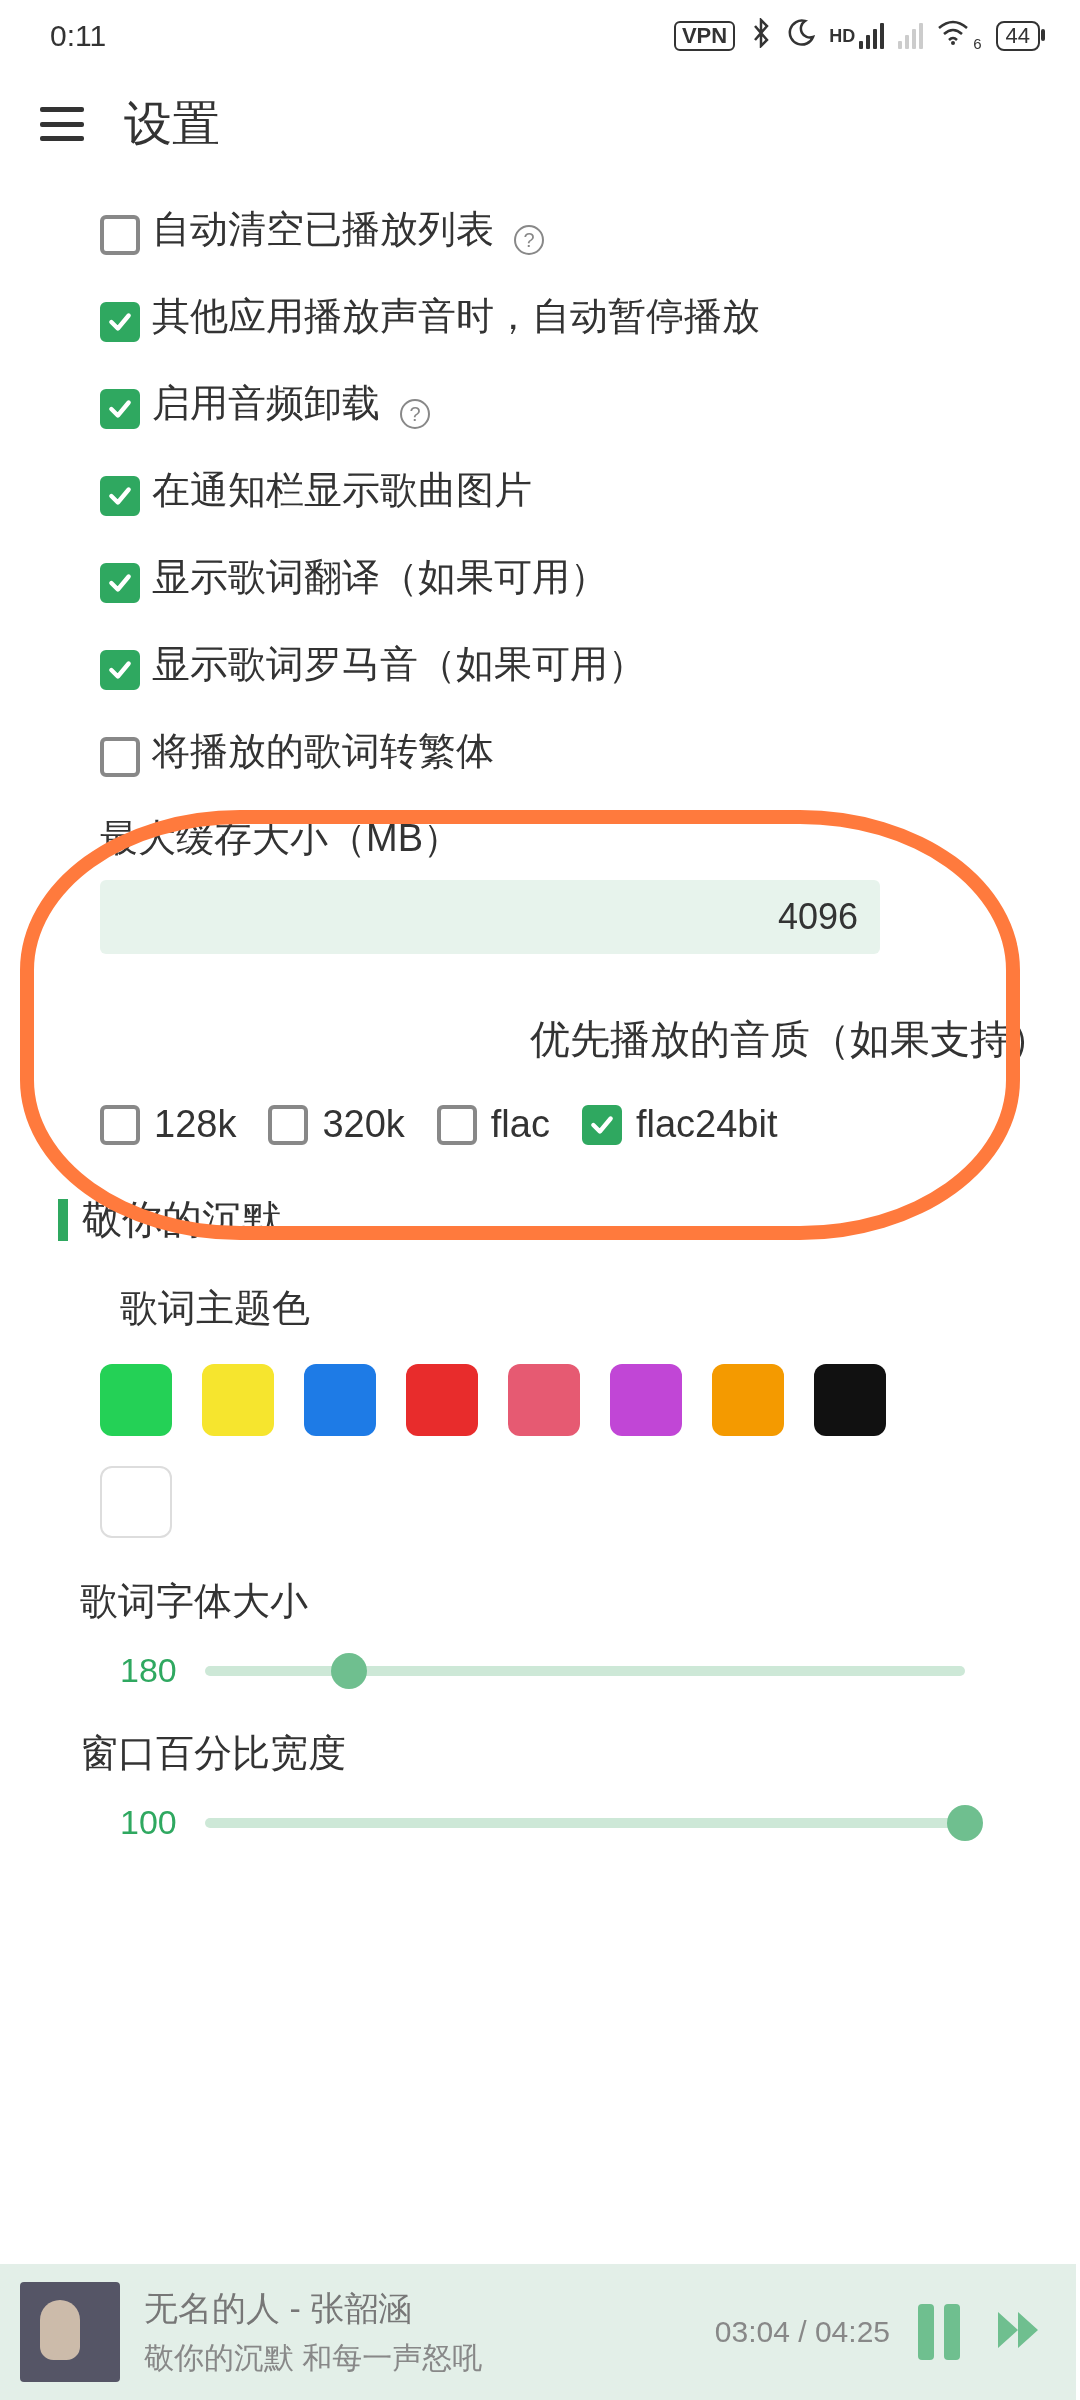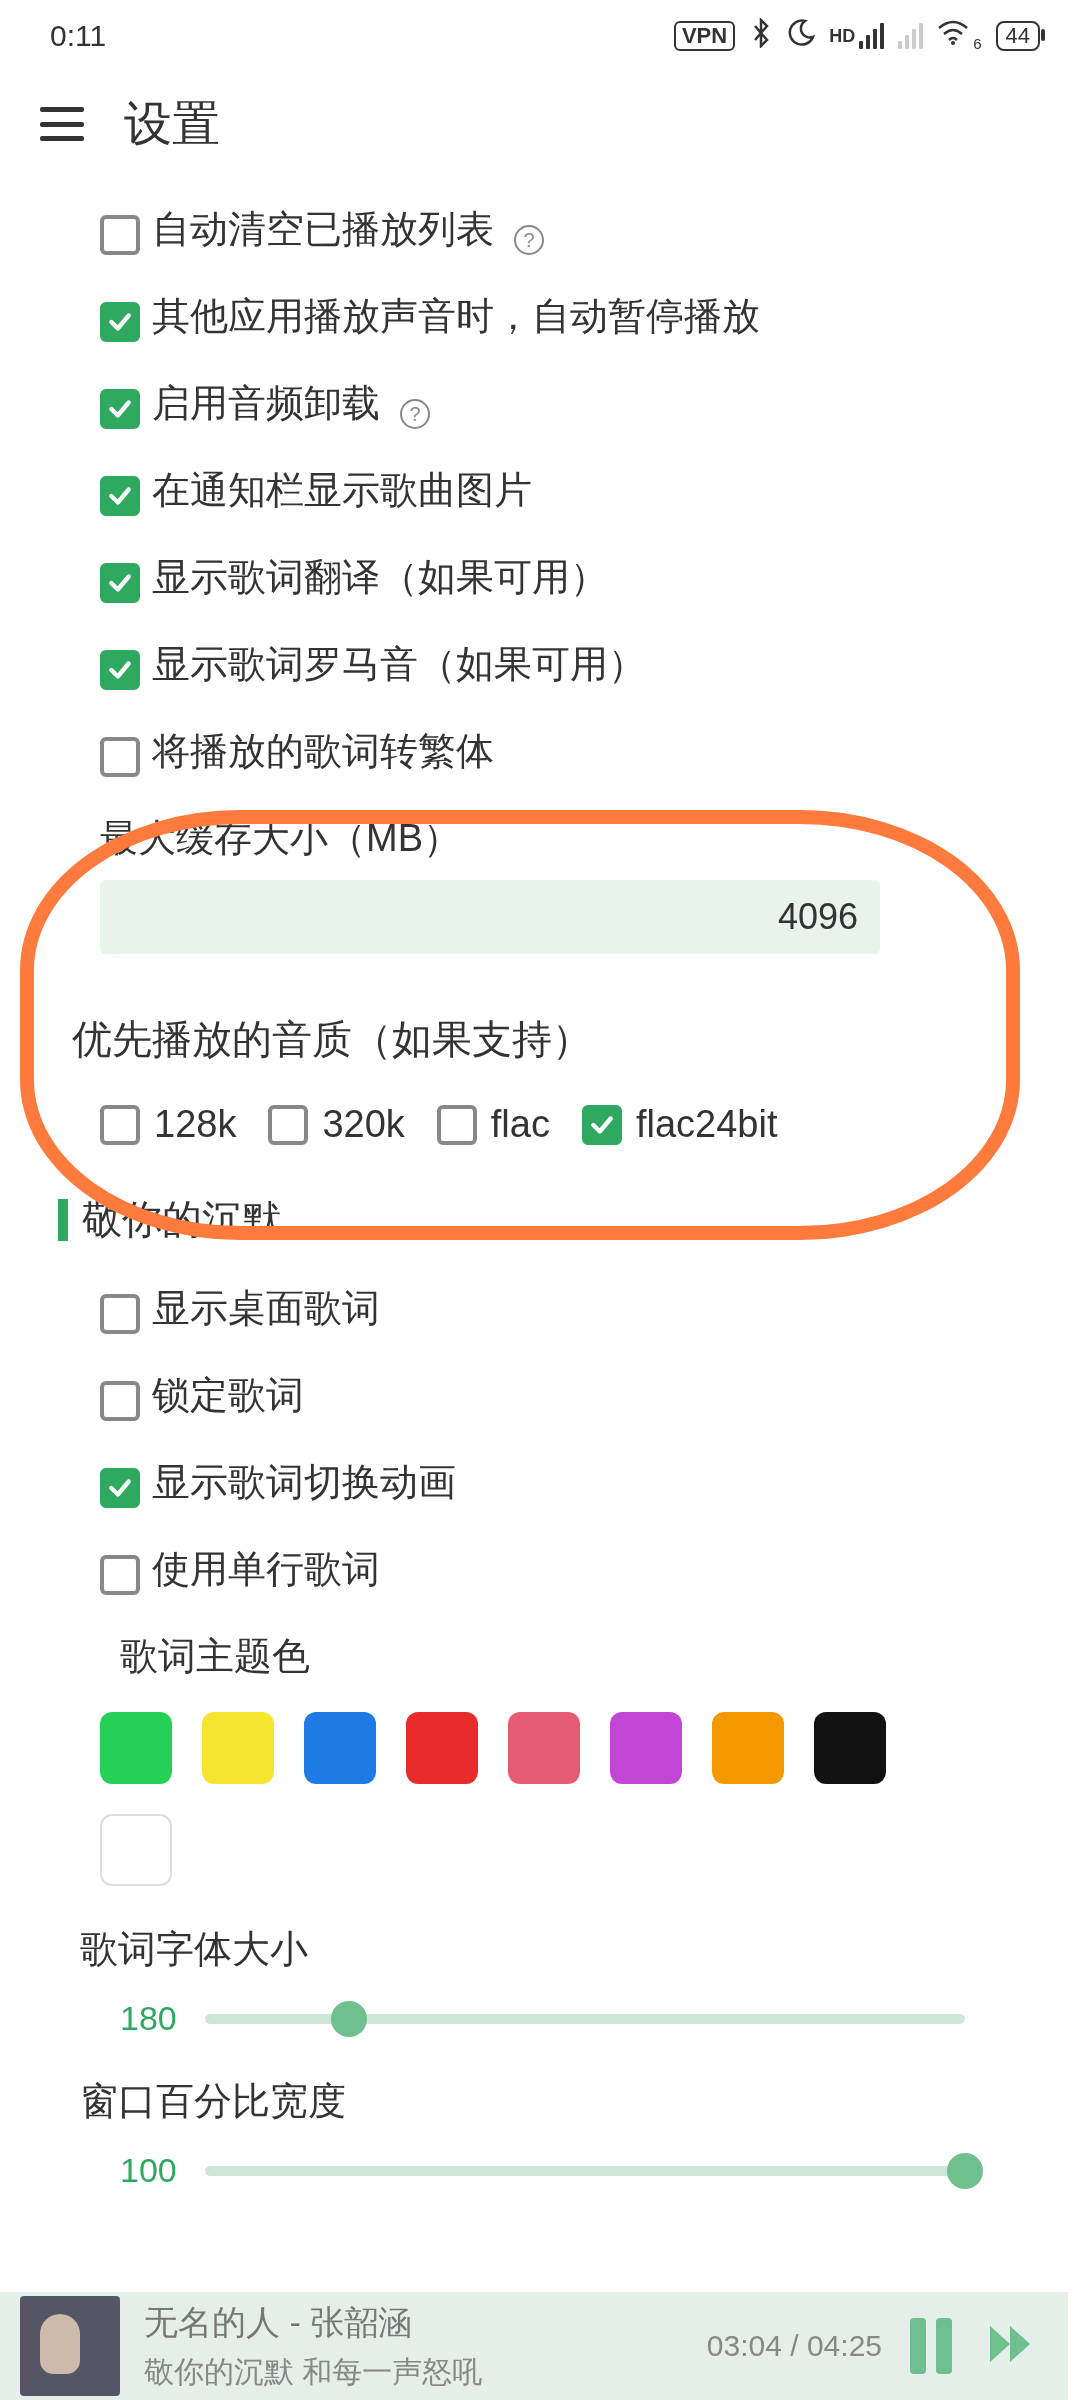--- a/index.html
+++ b/index.html
@@ -96,22 +96,22 @@
 .slider-row { display: flex; align-items: center; gap: 28px; margin-left: 20px; }
 .slider-track { position: relative; width: 760px; height: 10px; background: #cde8d7; border-radius: 5px; }
 .slider-thumb { position: absolute; top: -13px; width: 36px; height: 36px; background: #6fbf8f; border-radius: 50%; }
 .annotation {
   position: absolute;
   border: 14px solid #ff7a3d;
   border-radius: 220px / 160px;
   pointer-events: none;
 }
 .now-playing {
-  position: absolute; bottom: 0; left: 0; right: 12px;
-  height: 108px;
+  position: absolute; bottom: 0; left: 0; right: 4px;
+  height: 136px;
   background: #e3efe8;
   display: flex; align-items: center;
   padding: 0 30px 0 20px;
 }
 .np-art { width: 100px; height: 100px; background: #556; border-radius: 4px; position: relative; overflow: hidden; }
 .np-art::after { content:''; position:absolute; left:20px; top:18px; width:40px; height:60px; background:#cba; border-radius:30px 30px 20px 20px; }
 .np-text { flex: 1; margin-left: 24px; display: flex; flex-direction: column; gap: 6px; }
 .np-title { font-size: 34px; color: #777; }
 .np-sub { font-size: 30px; color: #888; }
 .np-time { font-size: 30px; color: #888; margin-left: 14px; margin-right: 28px; }
@@ -227,21 +227,21 @@
         <div class="checkbox"></div>
         <span class="check-label">将播放的歌词转繁体</span>
       </div>
     </div>
 
   <div class="plain-row">最大缓存大小（MB）</div>
   <div class="input-row">
     <input class="text-input" value="4096" style="">
   </div>
 
-  <div class="section-head" style="padding-left:72px;">
+  <div class="section-head" style="padding-left:72px;justify-content:flex-end;">
     <span>优先播放的音质（如果支持）</span>
   </div>
   <div class="quality-row" id="quality-row">
       <div class="quality-opt">
         <div class="checkbox"></div>
         <span class="check-label">128k</span>
       </div>
       <div class="quality-opt">
         <div class="checkbox"></div>
         <span class="check-label">320k</span>
@@ -257,42 +257,20 @@
           </svg>
         </div>
         <span class="check-label">flac24bit</span>
       </div>
     </div>
 
   <div class="section-head">
     <span class="section-bar"></span>
     <span>敬你的沉默</span>
   </div>
-  <div id="desktop-rows">
-      <div class="check-row">
-        <div class="checkbox"></div>
-        <span class="check-label">显示桌面歌词</span>
-      </div>
-      <div class="check-row">
-        <div class="checkbox"></div>
-        <span class="check-label">锁定歌词</span>
-      </div>
-      <div class="check-row">
-        <div class="checkbox checked">
-          <svg viewBox="0 0 24 24">
-            <path d="M4 12 L10 18 L20 6" fill="none" stroke="#fff" stroke-width="4" stroke-linecap="round" stroke-linejoin="round"></path>
-          </svg>
-        </div>
-        <span class="check-label">显示歌词切换动画</span>
-      </div>
-      <div class="check-row">
-        <div class="checkbox"></div>
-        <span class="check-label">使用单行歌词</span>
-      </div>
-    </div>
 
   <div class="plain-row" style="padding-left:120px;">歌词主题色</div>
   <div class="color-grid" id="color-grid">
       <div class="color-swatch" style="background: rgb(36, 209, 86);"></div>
       <div class="color-swatch" style="background: rgb(246, 229, 46);"></div>
       <div class="color-swatch" style="background: rgb(30, 123, 230);"></div>
       <div class="color-swatch" style="background: rgb(232, 44, 44);"></div>
       <div class="color-swatch" style="background: rgb(230, 90, 114);"></div>
       <div class="color-swatch" style="background: rgb(193, 70, 214);"></div>
       <div class="color-swatch" style="background: rgb(244, 154, 0);"></div>

